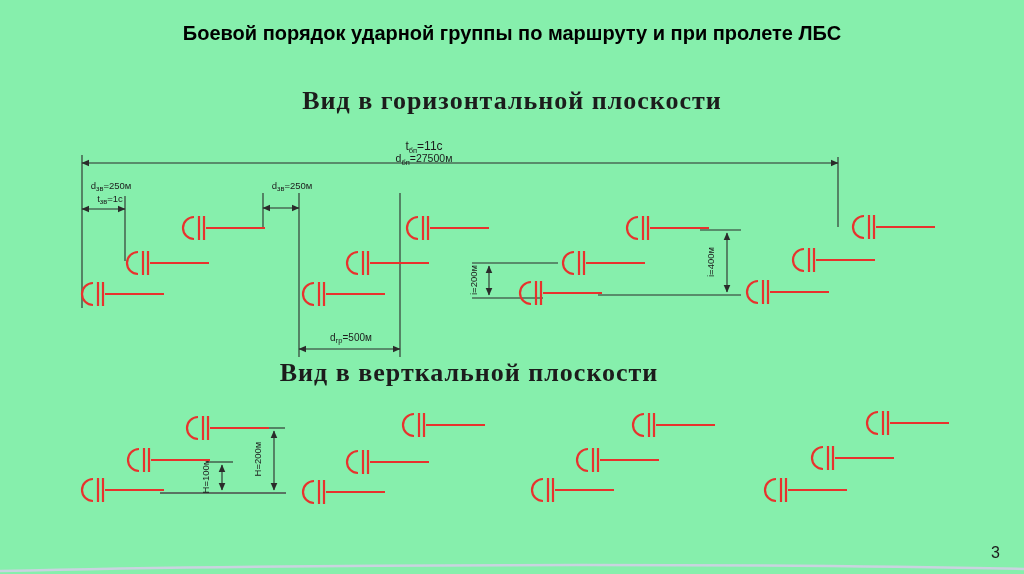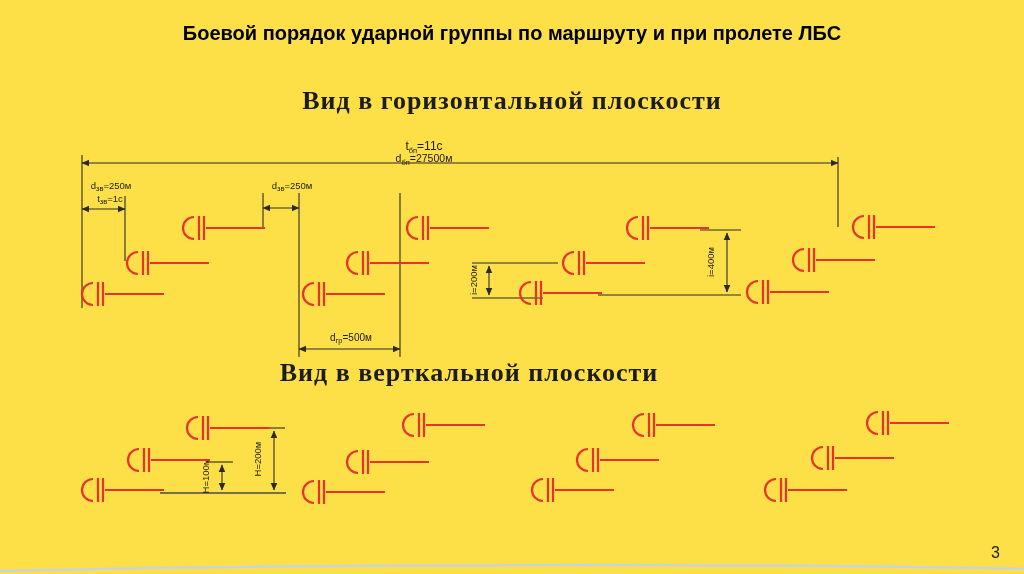--- a/index.html
+++ b/index.html
@@ -4,21 +4,21 @@
 <style>
   html,body{margin:0;padding:0;background:#ffffff;}
   :root{
     --red:#e8322d;
     --line:#2b2b2b;
     --curve:#c9d3df;
   }
   #slide{
     position:relative;
     width:1024px;height:574px;
-    background:#fde047;
+    background:#86efac;
     overflow:hidden;
     font-family:"Liberation Sans", sans-serif;
   }
   .slide-title{
     position:absolute;top:22px;left:0;width:1024px;
     text-align:center;
     font-family:"Liberation Sans", sans-serif;
     font-weight:bold;font-size:20px;color:#000;
   }
   .view-title{

